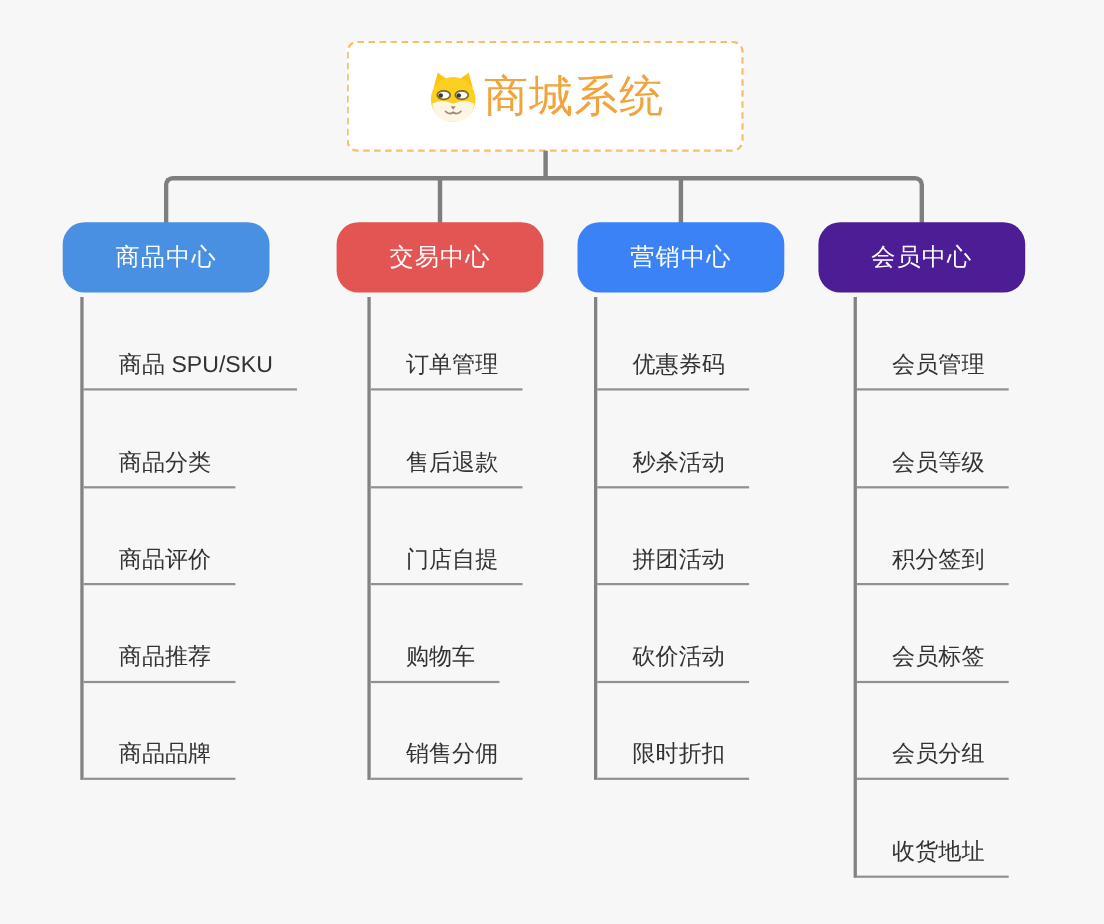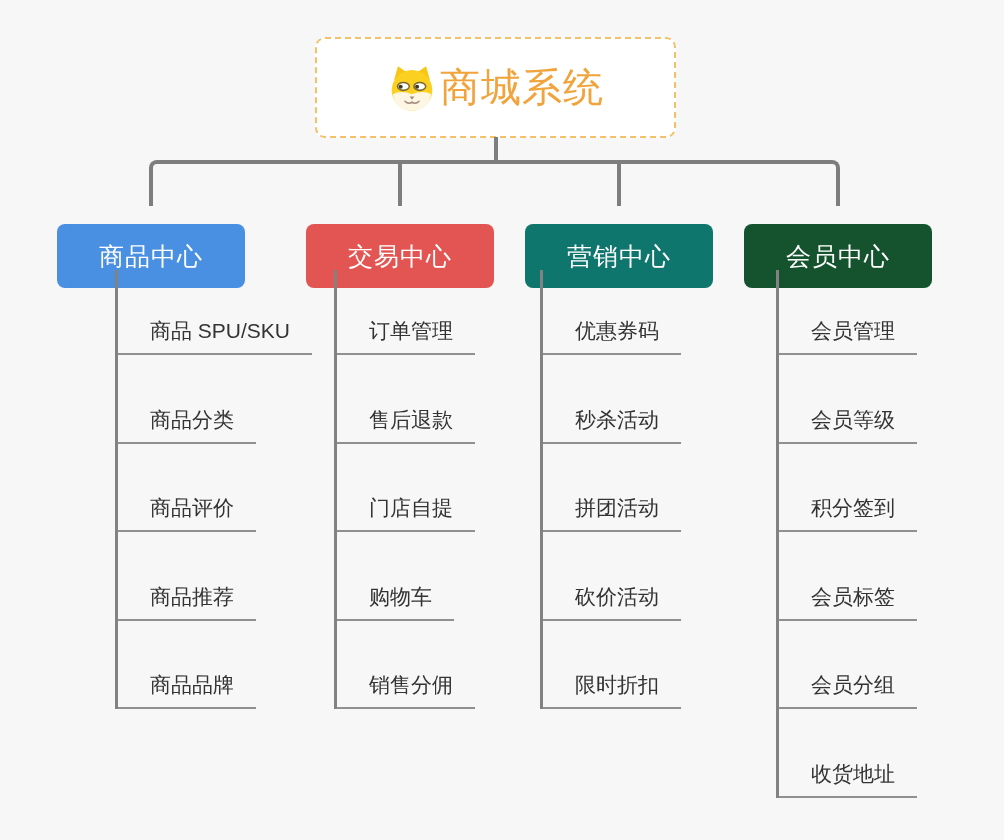--- a/index.html
+++ b/index.html
@@ -36,38 +36,38 @@
     border-left:4px solid #7e7e7e;
     border-right:4px solid #7e7e7e;
     border-radius:8px 8px 0 0;
     box-sizing:border-box;
   }
   .drop-2{left:398px;top:160px;width:4px;height:46px;}
   .drop-3{left:617px;top:160px;width:4px;height:46px;}
 
   
   .branch-box{
-    position:absolute;top:224px;width:188px;height:64px;
-    border-radius:8px;
+    position:absolute;top:202px;width:188px;height:64px;
+    border-radius:20px;
     color:#ffffff;
-    font-size:25px;
+    font-size:22px;
     display:flex;align-items:center;justify-content:center;
     letter-spacing:1px;
   }
   .branch-box.b0{left:57px;}
   .branch-box.b1{left:306px;}
   .branch-box.b2{left:525px;}
   .branch-box.b3{left:744px;}
 
   
   .col{
     position:absolute;top:270px;
     border-left:3px solid #828282;
   }
-  .col.c0{left:73px;margin-left:42px;}
+  .col.c0{left:73px;}
   .col.c1{left:334px;}
   .col.c2{left:540px;}
   .col.c3{left:760px;margin-left:16px;}
   .item{
     height:88.5px;
     display:flex;align-items:flex-end;
   }
   .item:first-child{height:85px;}
   .item > span{
     display:inline-block;
@@ -105,22 +105,22 @@
     <span class="root-title" style="color: rgb(241, 163, 60);">商城系统</span>
   </div>
 
   <div class="line root-stem"></div>
   <div class="rail-bracket"></div>
   <div class="line drop-2"></div>
   <div class="line drop-3"></div>
 
   <div class="branch-box b0" style="background-color: rgb(74, 144, 226);">商品中心</div>
   <div class="branch-box b1" style="background-color: rgb(226, 85, 82);">交易中心</div>
-  <div class="branch-box b2" style="background-color: #0f766e;">营销中心</div>
-  <div class="branch-box b3" style="background-color: #14532d;">会员中心</div>
+  <div class="branch-box b2" style="background-color: #3b82f6;">营销中心</div>
+  <div class="branch-box b3" style="background-color: #4c1d95;">会员中心</div>
 
   <div class="col c0">
     <div class="item">
         <span>商品 SPU/SKU</span>
       </div>
     <div class="item">
         <span>商品分类</span>
       </div>
     <div class="item">
         <span>商品评价</span>

